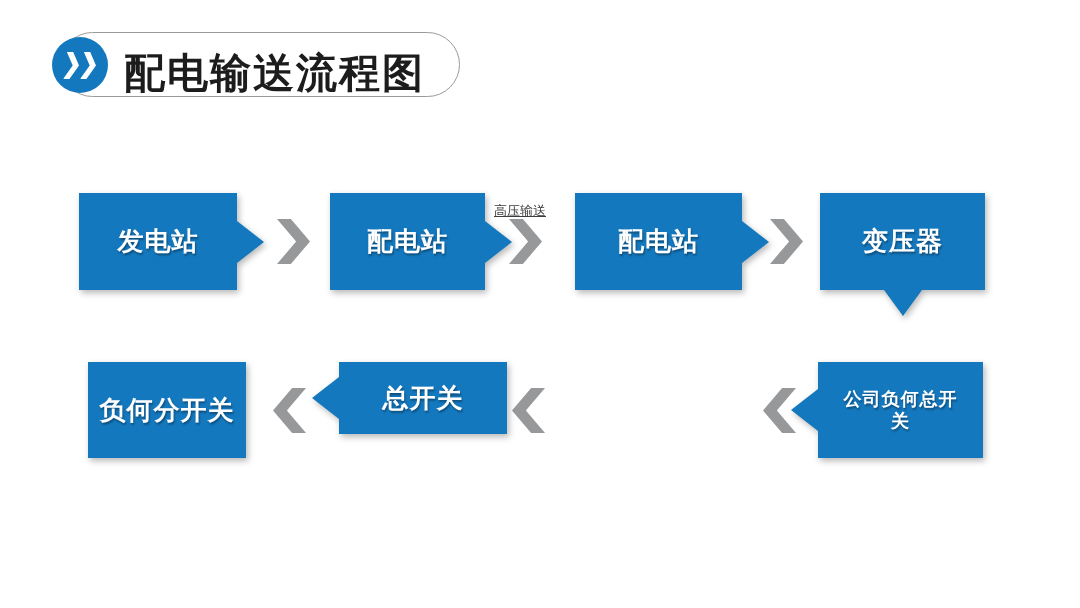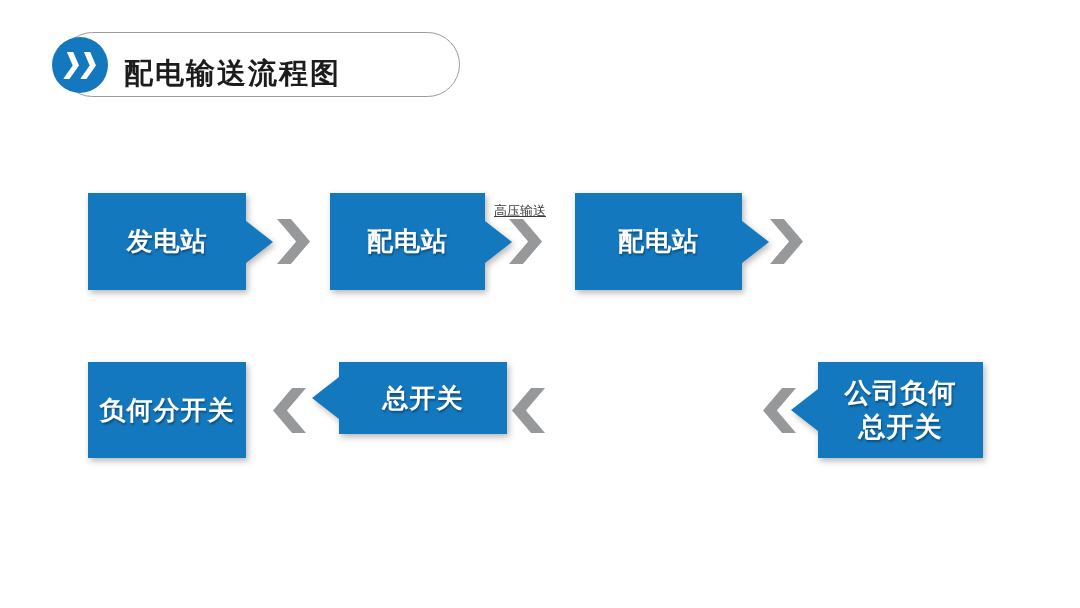--- a/index.html
+++ b/index.html
@@ -16,21 +16,21 @@
   }
   
   .pill{
     position:absolute;left:60px;top:32px;width:400px;height:65px;
     background:#fff;border:1px solid #9b9b9b;border-radius:33px;
     box-sizing:border-box;
   }
   .title-text{
     position:absolute;left:124px;top:32px;height:83px;display:flex;align-items:center;
     font-family:"DejaVu Serif","Liberation Serif",serif;font-weight:bold;
-    font-size:29px;color:var(--title-text);letter-spacing:2px;white-space:nowrap;
+    font-size:41px;color:var(--title-text);letter-spacing:2px;white-space:nowrap;
   }
   .badge{
     position:absolute;left:52px;top:37px;width:56px;height:56px;border-radius:50%;
     background:var(--node-blue);display:flex;align-items:center;justify-content:center;
     gap:3px;z-index:3;
   }
   .badge i{
     display:block;width:14px;height:27px;background:#fff;
     clip-path:polygon(0 0,45% 0,100% 50%,45% 100%,0 100%,55% 50%);
     transform:skewX(-8deg);
@@ -56,26 +56,26 @@
     content:"";position:absolute;right:100%;top:50%;transform:translateY(-50%);
     border-top:21px solid transparent;border-bottom:21px solid transparent;
     border-right:27px solid var(--node-blue);
   }
   .tip-down::after{
     content:"";position:absolute;top:100%;left:50%;transform:translateX(-50%);
     border-left:19px solid transparent;border-right:19px solid transparent;
     border-top:26px solid var(--node-blue);
   }
   
-  .b1{left:88px; top:193px;width:158px;height:97px;}
+  .b1{left:79px; top:193px;width:158px;height:97px;}
   .b2{left:330px;top:193px;width:155px;height:97px;}
   .b3{left:575px;top:193px;width:167px;height:97px;}
   .b4{left:820px;top:193px;width:165px;height:97px;}
   
-  .b5{left:818px;top:362px;width:165px;height:96px;font-size:27px;}
+  .b5{left:818px;top:362px;width:165px;height:96px;font-size:18px;}
   .b5 .label{width:130px;}
   .b6{left:580px;top:362px;width:167px;height:96px;}
   .b7{left:339px;top:362px;width:168px;height:72px;}
   .b8{left:88px; top:362px;width:158px;height:96px;}
   
   .arrow{
     position:absolute;width:33px;height:45px;background:var(--arrow-gray);
     filter:drop-shadow(1px 2px 2px rgba(0,0,0,.22));z-index:1;
   }
   .arrow.right{clip-path:polygon(0 0,42% 0,100% 50%,42% 100%,0 100%,58% 50%);}
@@ -114,20 +114,23 @@
     <span class="label">配电站</span>
   </div>
   <div class="arrow right c2"></div>
   <div class="annotation">高压输送</div>
 
   <div class="node b3 tip-right">
     <span class="label">配电站</span>
   </div>
   <div class="arrow right c3"></div>
 
+  <div class="node b4 tip-down">
+    <span class="label">变压器</span>
+  </div>
 
   <div class="node b5 tip-left">
     <span class="label">公司负何总开关</span>
   </div>
   <div class="arrow left c4"></div>
 
   <div class="arrow left c5"></div>
 
   <div class="node b7 tip-left">
     <span class="label">总开关</span>

